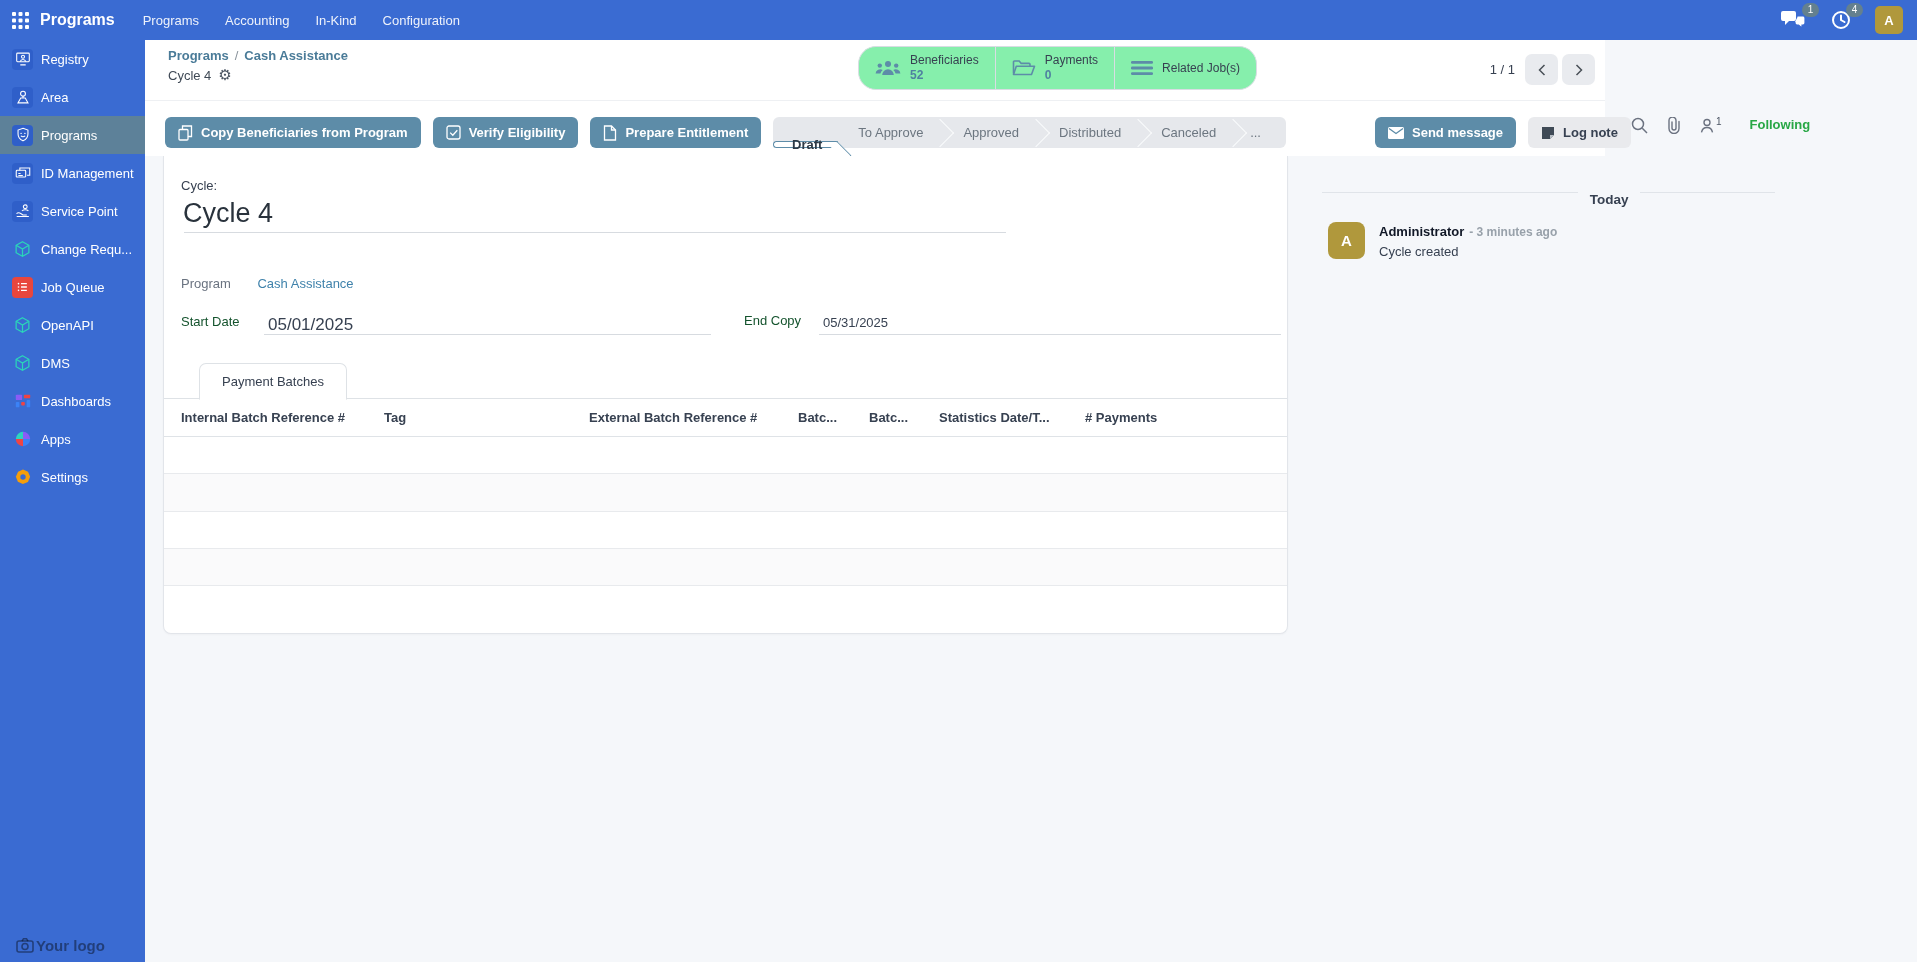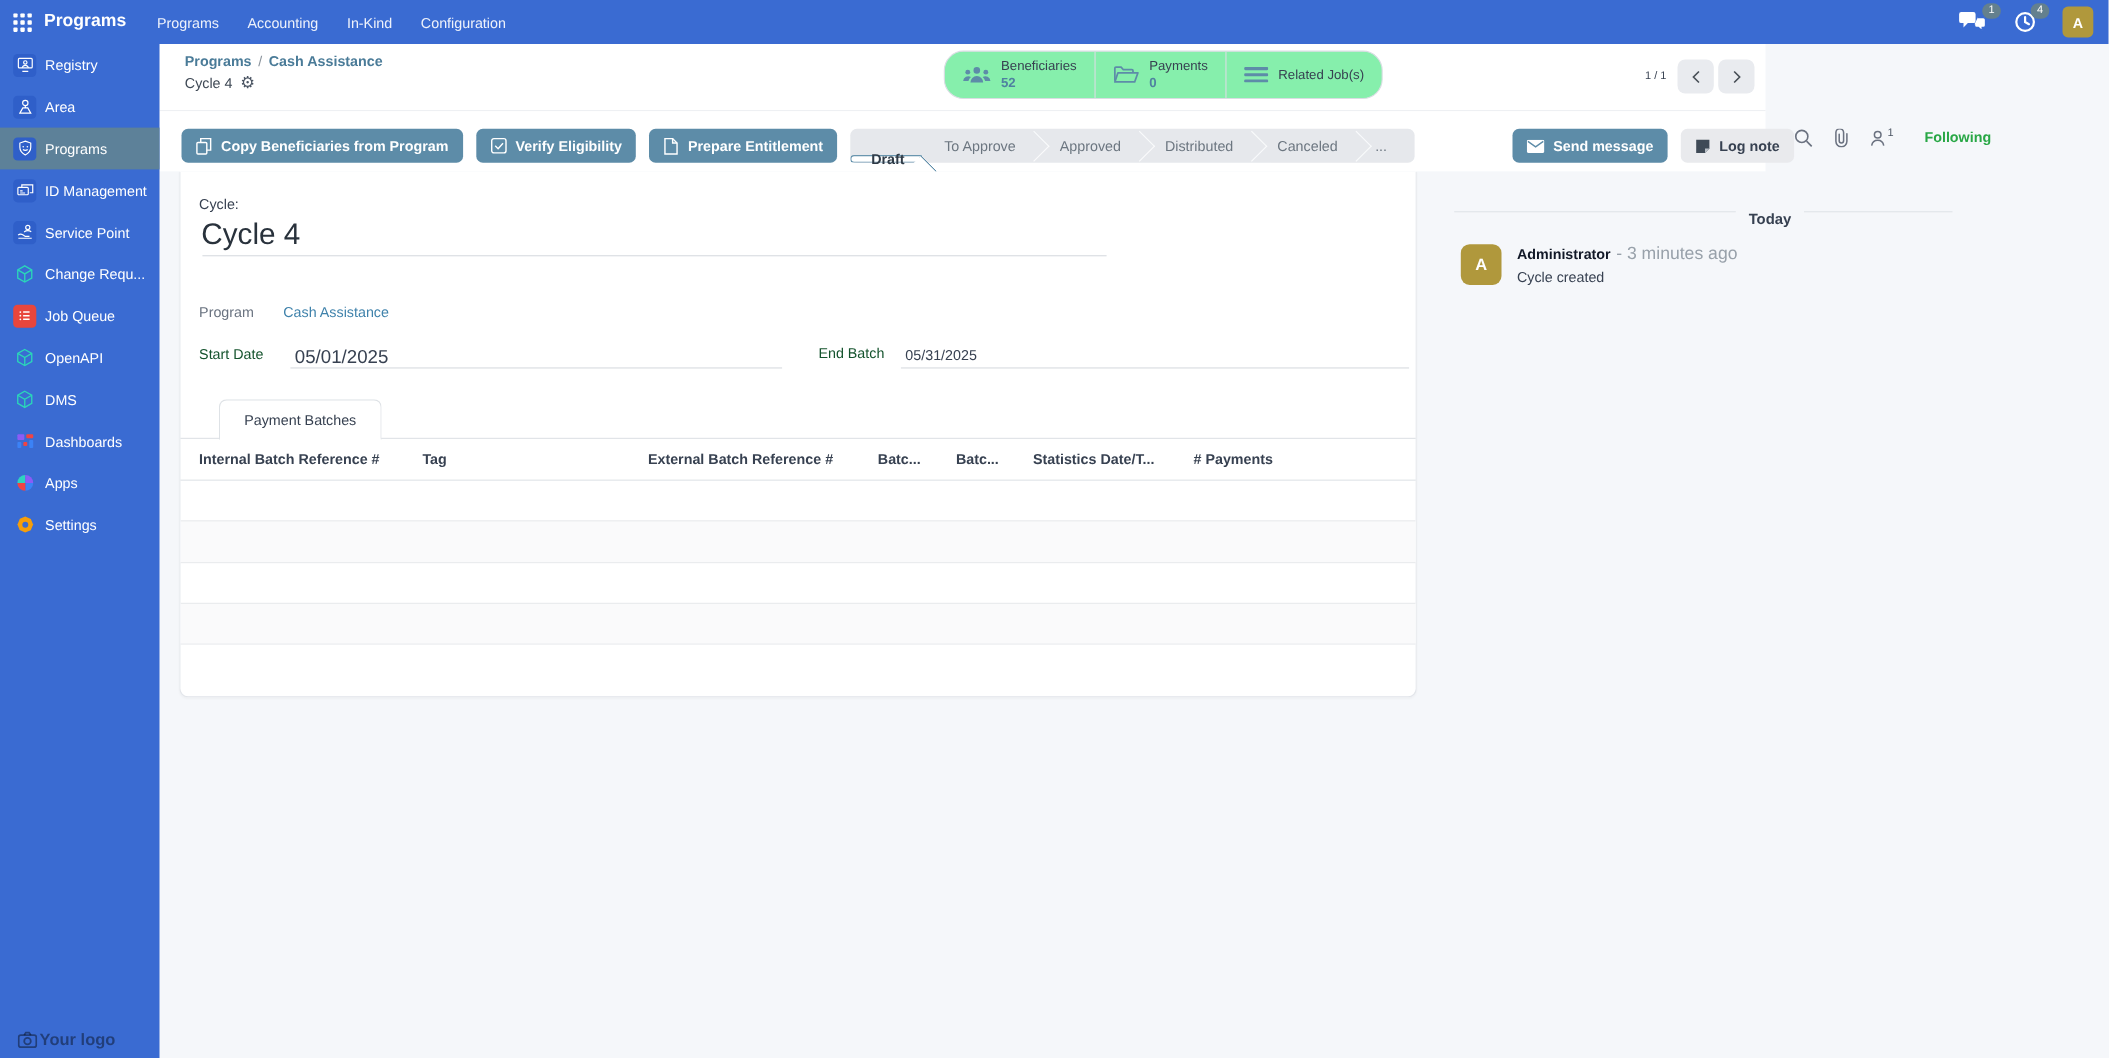--- a/index.html
+++ b/index.html
@@ -38,21 +38,21 @@
   .gear { color:#4b5563; font-size:15px; cursor:pointer; }
 
   .smart-buttons { position:absolute; left:713px; top:6px; height:44px; display:flex; background:#86efac; border:1px solid #d9dde3; border-radius:18px; overflow:hidden;justify-content:flex-end; }
   .smart-btn { display:flex; align-items:center; gap:9px; padding:0 16px; cursor:pointer; }
   .smart-btn + .smart-btn { border-left:1px solid #d9dde3; }
   .sb-text { display:flex; flex-direction:column; line-height:1.25; }
   .sb-label { font-size:12px; color:#374151; }
   .sb-count { font-size:12px; font-weight:700; color:#4f81a0; }
 
   .pager { position:absolute; right:10px; top:14px; display:flex; align-items:center; gap:10px; }
-  .pager-text { font-size:10px; color:#374151; }
+  .pager-text { font-size:13px; color:#374151; }
   .pager-btn { width:33px; height:31px; background:#e9ebef; border-radius:7px; display:flex; align-items:center; justify-content:center; cursor:pointer; }
   .pager-btn + .pager-btn { margin-left:-6px; }
 
   .btn-row { position:absolute; top:77px; left:20px; display:flex; gap:12px; }
   .btn { height:31px; display:inline-flex; align-items:center; gap:8px; padding:0 13px; border-radius:6px; font-size:13px; font-weight:600; cursor:pointer; border:none; white-space:nowrap; }
   .btn-primary { background:#5d8ca8; color:#fff; }
   .btn-light { background:#e9eaed; color:#374151; }
 
   .statusbar { position:absolute; left:628px; top:77px; width:513px; height:31px; background:#e6e8ec; border-radius:6px; display:flex; align-items:stretch; }
   .sb-step { position:relative; display:flex; align-items:center; padding:0 20px; font-size:13px; color:#6c7680; cursor:pointer; white-space:nowrap; }
@@ -94,21 +94,21 @@
   .trow + .trow { border-top:1px solid #e8eaed; }
   .trow.stripe { background:#fafafb; }
 
   
   .today-divider { position:absolute; left:1177px; top:36px; width:453px; display:flex; align-items:flex-start; gap:12px; font-size:13.5px; font-weight:700; color:#374151; }
   .today-divider::before { content:''; height:1px; background:#e0e4e9; flex:1.9; }
   .today-divider::after  { content:''; height:1px; background:#e0e4e9; flex:1; }
   .message { position:absolute; left:1183px; top:66px; display:flex; gap:14px; }
   .msg-avatar { width:37px; height:37px; border-radius:8px; background:#b0983c; color:#fff; font-size:15px; font-weight:700; display:flex; align-items:center; justify-content:center; flex:none; }
   .msg-author { font-size:13px; font-weight:700; color:#111827; }
-  .msg-time { font-size:16px; color:#98a1aa; font-weight:400; margin-left:5px; }
+  .msg-time { font-size:12px; color:#98a1aa; font-weight:700; margin-left:5px; }
   .msg-body { font-size:13px; color:#374151; margin-top:4px; }
 
   svg { display:block; }
 </style>
 </head>
 <body>
 
 <div class="app">
 
   <header class="topnav">
@@ -441,21 +441,21 @@
 
         <div class="row-program">
           <span class="lbl" style="color:#6a7380">Program</span>
           <a class="link" style="margin-left:23px">Cash Assistance</a>
         </div>
 
         <div class="row-start-label"><span class="lbl">Start Date</span></div>
         <div class="row-start-value">05/01/2025</div>
         <div class="ul-start"></div>
 
-        <div class="row-end-label"><span class="lbl">End Batch</span></div>
+        <div class="row-end-label"><span class="lbl">End Copy</span></div>
         <div class="row-end-value">05/31/2025</div>
         <div class="ul-end"></div>
 
         <div class="tabbar">
           <div class="tab">Payment Batches</div>
         </div>
 
         <div class="thead">
           <span class="th" style="left:17px">Internal Batch Reference #</span>
           <span class="th" style="left:220px">Tag</span>

